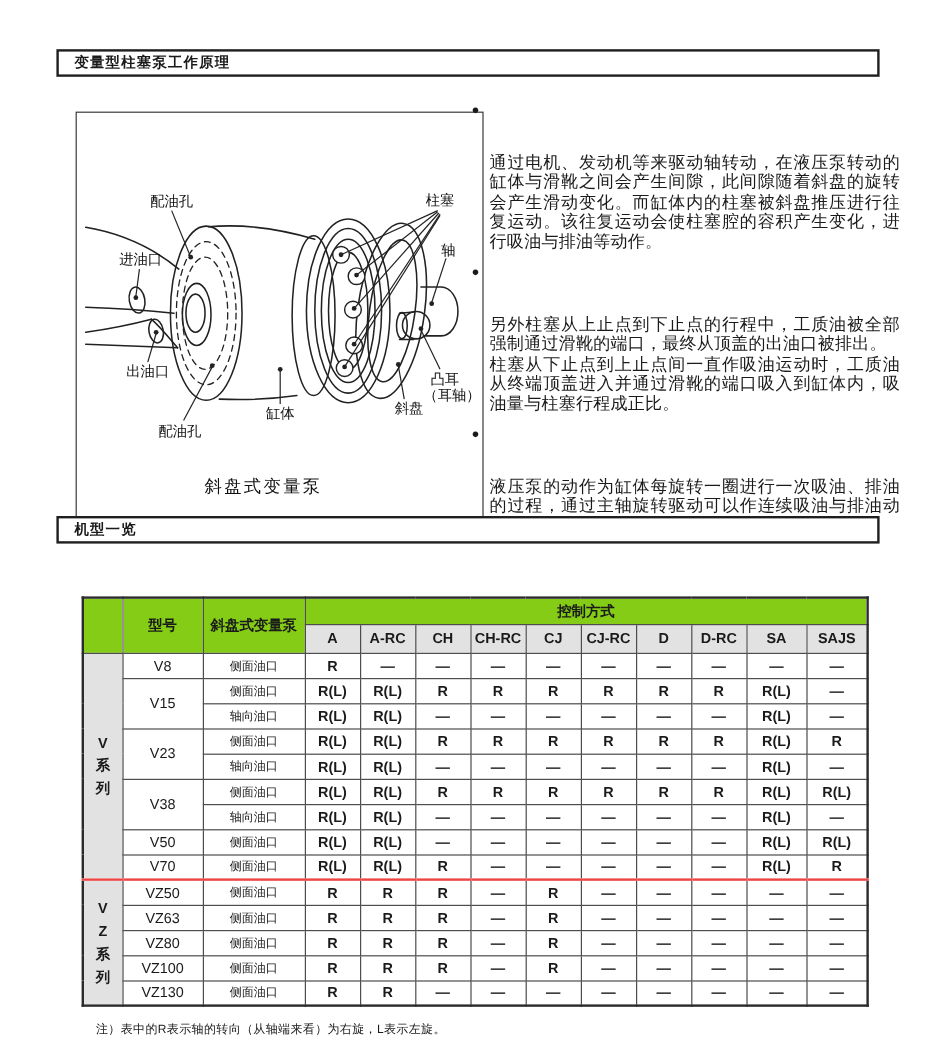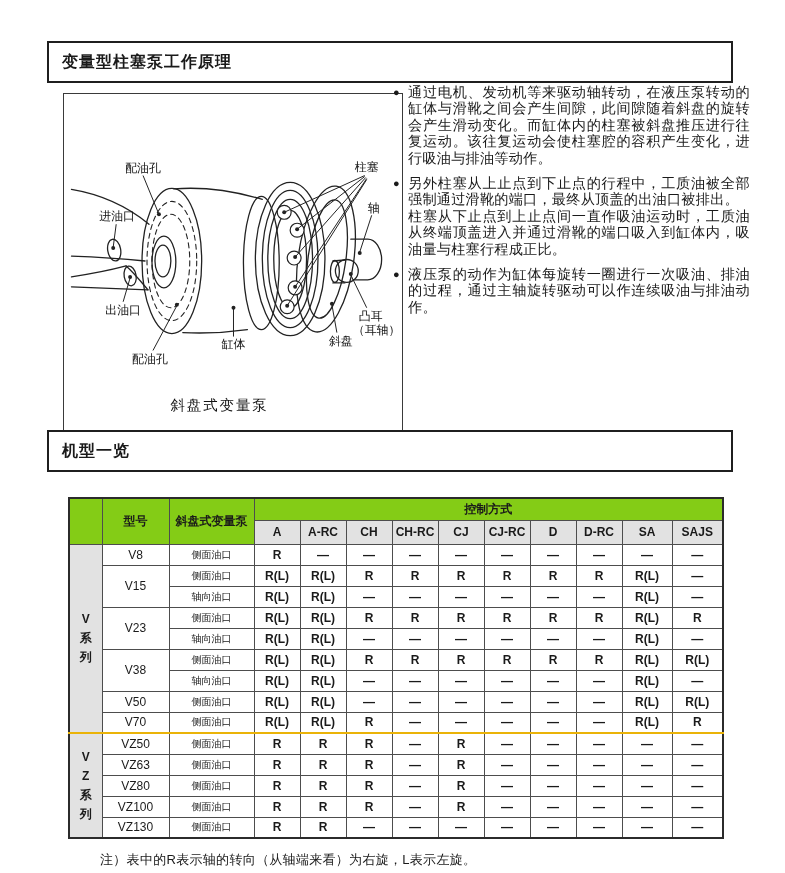--- a/index.html
+++ b/index.html
@@ -7,25 +7,25 @@
   .page {
     position: relative;
     width: 785px; height: 873px;
     background: #fff;
     font-family: "Liberation Sans", sans-serif;
     color: #1a1a1a;
     overflow: hidden;
   }
   .title-box {
     position: absolute;
-    left: 47px; width: 686px; height: 42px;
+    left: 47px; width: 686px; height: 23px;
     border: 2px solid #1f1f1f;
     display: flex; align-items: center;
     padding-left: 13px;
-    font-size: 16px; font-weight: bold;
+    font-size: 12px; font-weight: bold;
     letter-spacing: 1px;
     background: #fff;
   }
   .title-box.first { top: 41px; }
   .title-box.second { top: 430px; }
 
   .diagram-box {
     position: absolute;
     left: 63px; top: 93px;
     width: 340px; height: 340px;
@@ -40,21 +40,21 @@
     position: absolute;
     left: 393px; top: 84px;
     width: 357px;
     font-size: 14.2px;
     line-height: 16.4px;
     text-align: justify;
     letter-spacing: 0.2px;
   }
   .bullet { display: flex; margin-bottom: 9px; }
   .bullet .dot { flex: 0 0 15px; font-size: 11px; line-height: 17px; }
-  .bullet .btext { flex: 1; }
+  .bullet .btext { flex: 1; margin-top: 44px; }
   .bullet .btext p { margin: 0; }
 
   table.model-table {
     position: absolute;
     left: 68px; top: 497px;
     width: 654px;
     border-collapse: collapse;
     table-layout: fixed;
     font-size: 12px;
     background: #fff;
@@ -71,28 +71,27 @@
   .model-table { border: 2px solid #2b2b2b; }
   .model-table .hdr { background: #84cc16; font-weight: 600; height: 22px; }
   .model-table .hdr2 { background: #e2e2e2; font-weight: bold; height: 24px; }
   .model-table .series-cell {
     background: #e2e2e2;
     font-weight: 600; font-size: 12px; line-height: 19px;
   }
   .model-table .model-cell { font-weight: normal; text-align: center; }
   .model-table .piping-cell { font-size: 10px; margin-top: 24px; }
   .model-table .value-cell { font-weight: 600; font-size: 12px; }
-  .model-table tr.group-sep td { border-top: 2px solid #eab308; }
+  .model-table tr.group-sep td { border-top: 2px solid #ef4444; }
 
   .note {
     position: absolute;
     left: 80px; top: 851px;
-    font-size: 13px;
+    font-size: 10px;
     letter-spacing: 0.3px;
-    margin-left: 20px;
   }
 </style>
 </head>
 <body>
 
 <div class="page">
 
   <div class="title-box first">
     <span>变量型柱塞泵工作原理</span>
   </div>

